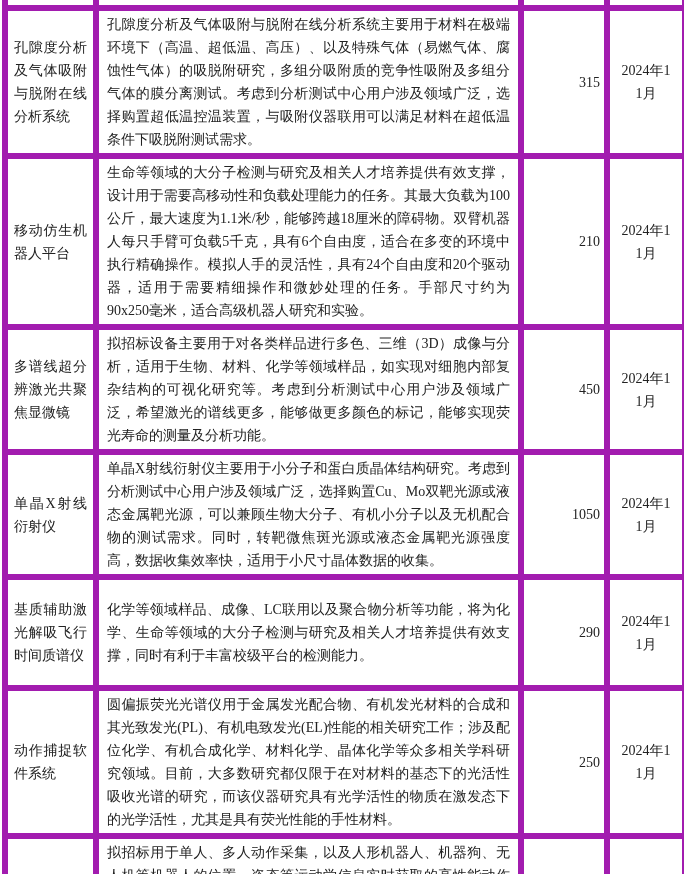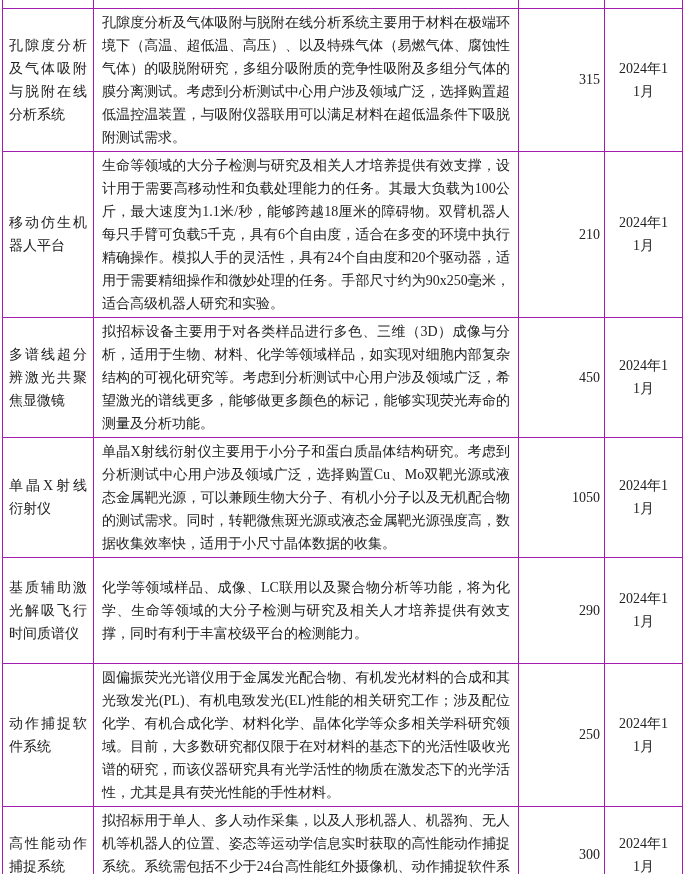--- a/index.html
+++ b/index.html
@@ -15,21 +15,21 @@
   }
   table.doc {
     position: absolute;
     left: 2px;
     top: 0;
     width: 680px;
     border-collapse: collapse;
     table-layout: fixed;
   }
   td {
-    border: 1px solid #a21caf;
+    border: 6px solid #a21caf;
     vertical-align: middle;
     font-size: 14px;
     line-height: 23px;
     padding: 2px 8px;
     word-wrap: break-word;
   }
   tr.partial-top td { border-top: none; height: 8px; padding: 0; }
   tr.r1 { height: 109px; }
   tr.r2 { height: 159px; }
   tr.r3 { height: 76px; }

